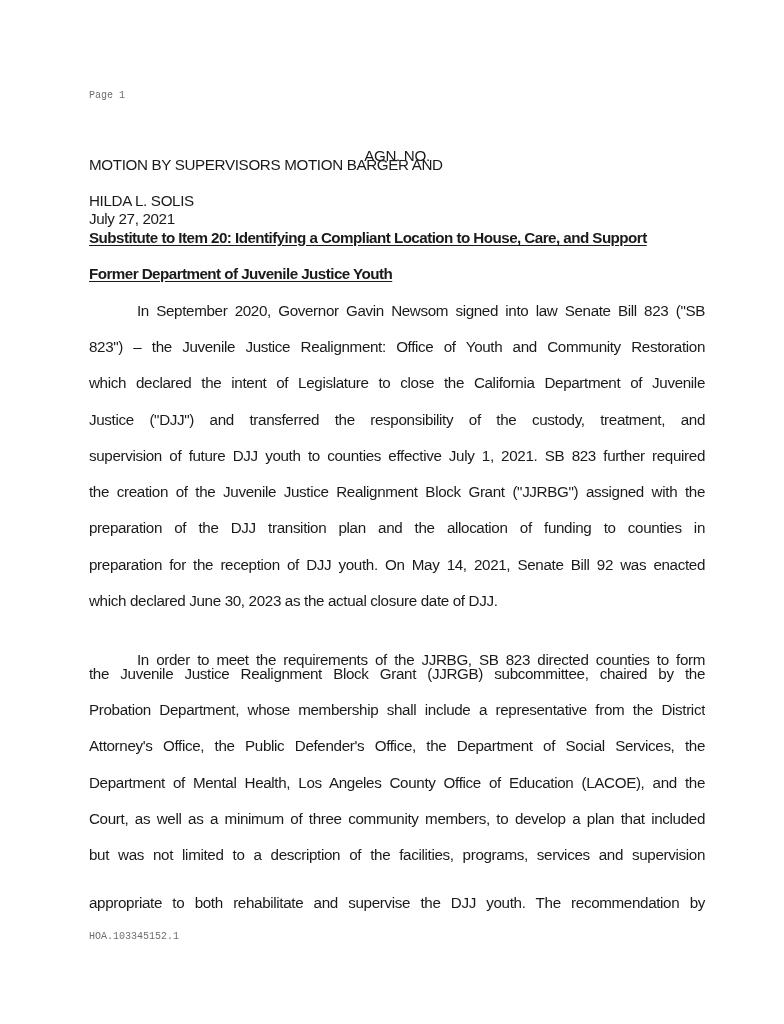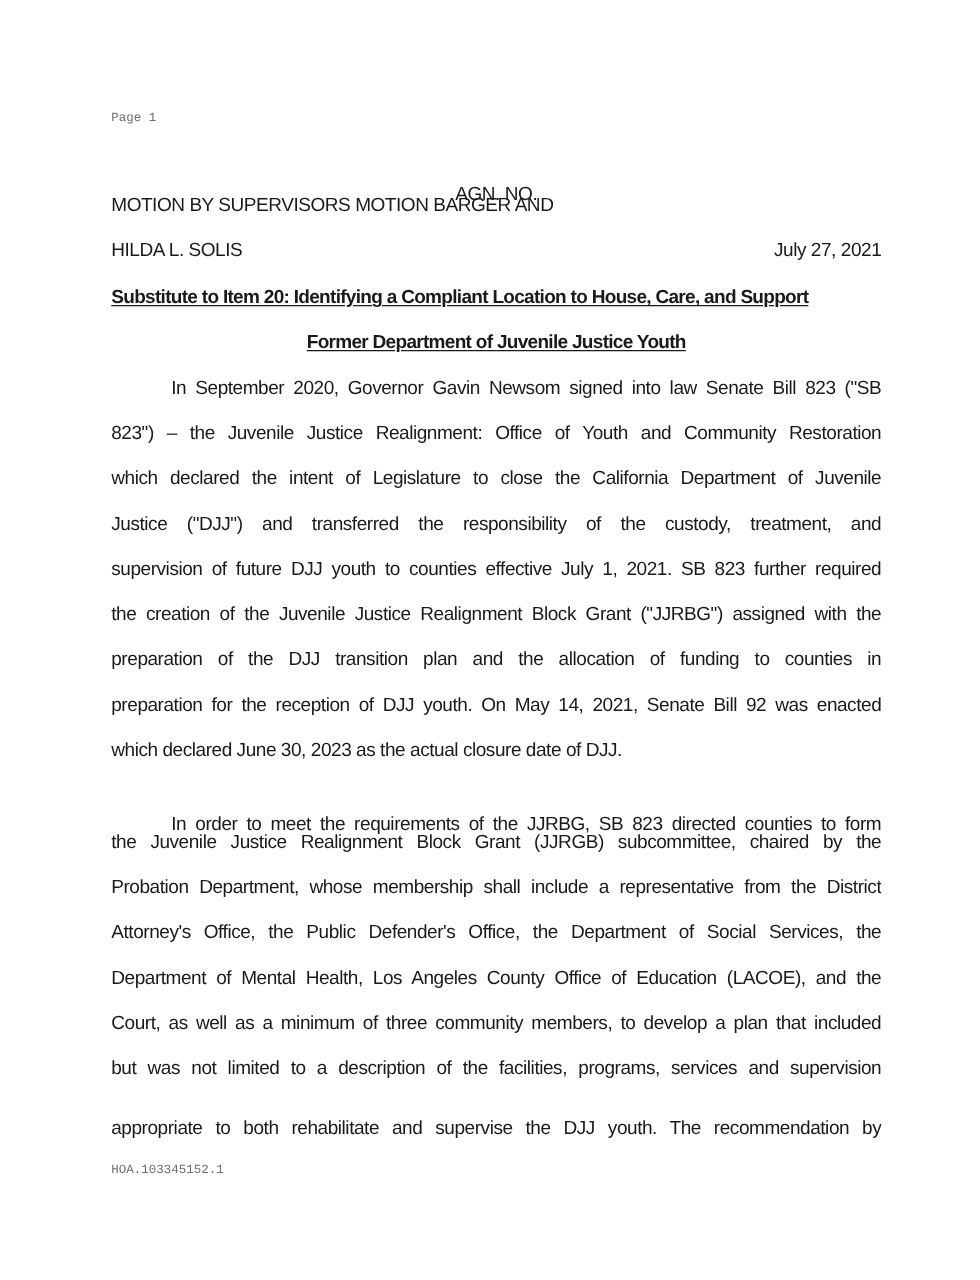--- a/index.html
+++ b/index.html
@@ -55,41 +55,41 @@
       width: 568px;
     }
     .title {
       font-weight: bold;
       text-decoration: underline;
       text-underline-offset: 2px;
       letter-spacing: -0.55px;
     }
     .split {
       display: flex;
-      justify-content: space-between;
+      flex-direction: column;
     }
   </style>
 </head>
 <body>
 
 <div>
 
   <div class="page-label">Page 1</div>
 
   <div class="line right" style="top:147px;">AGN. NO.</div>
 
   <div class="line" style="top:157px; top:156px;">MOTION BY SUPERVISORS MOTION BARGER AND</div>
 
   <div class="line split" style="top:192px;">
     <span>HILDA L. SOLIS</span>
     <span>July 27, 2021</span>
   </div>
 
   <div class="line title" style="top:229px;">Substitute to Item 20: Identifying a Compliant Location to House, Care, and Support</div>
-  <div class="line title" style="top:265px;text-align:center;">Former Department of Juvenile Justice Youth</div>
+  <div class="line title" style="top:265px;">Former Department of Juvenile Justice Youth</div>
 
   <div>
     <div class="line justify indent" style="top:302px;">In September 2020, Governor Gavin Newsom signed into law Senate Bill 823 ("SB</div>
     <div class="line justify" style="top:338px;">823") – the Juvenile Justice Realignment: Office of Youth and Community Restoration</div>
     <div class="line justify" style="top:374px;">which declared the intent of Legislature to close the California Department of Juvenile</div>
     <div class="line justify" style="top:411px;">Justice ("DJJ") and transferred the responsibility of the custody, treatment, and</div>
     <div class="line justify" style="top:447px;">supervision of future DJJ youth to counties effective July 1, 2021.  SB 823 further required</div>
     <div class="line justify" style="top:483px;">the creation of the Juvenile Justice Realignment Block Grant ("JJRBG") assigned with the</div>
     <div class="line justify" style="top:519px;">preparation of the DJJ transition plan and the allocation of funding to counties in</div>
     <div class="line justify" style="top:556px;">preparation for the reception of DJJ youth.  On May 14, 2021, Senate Bill 92 was enacted</div>

